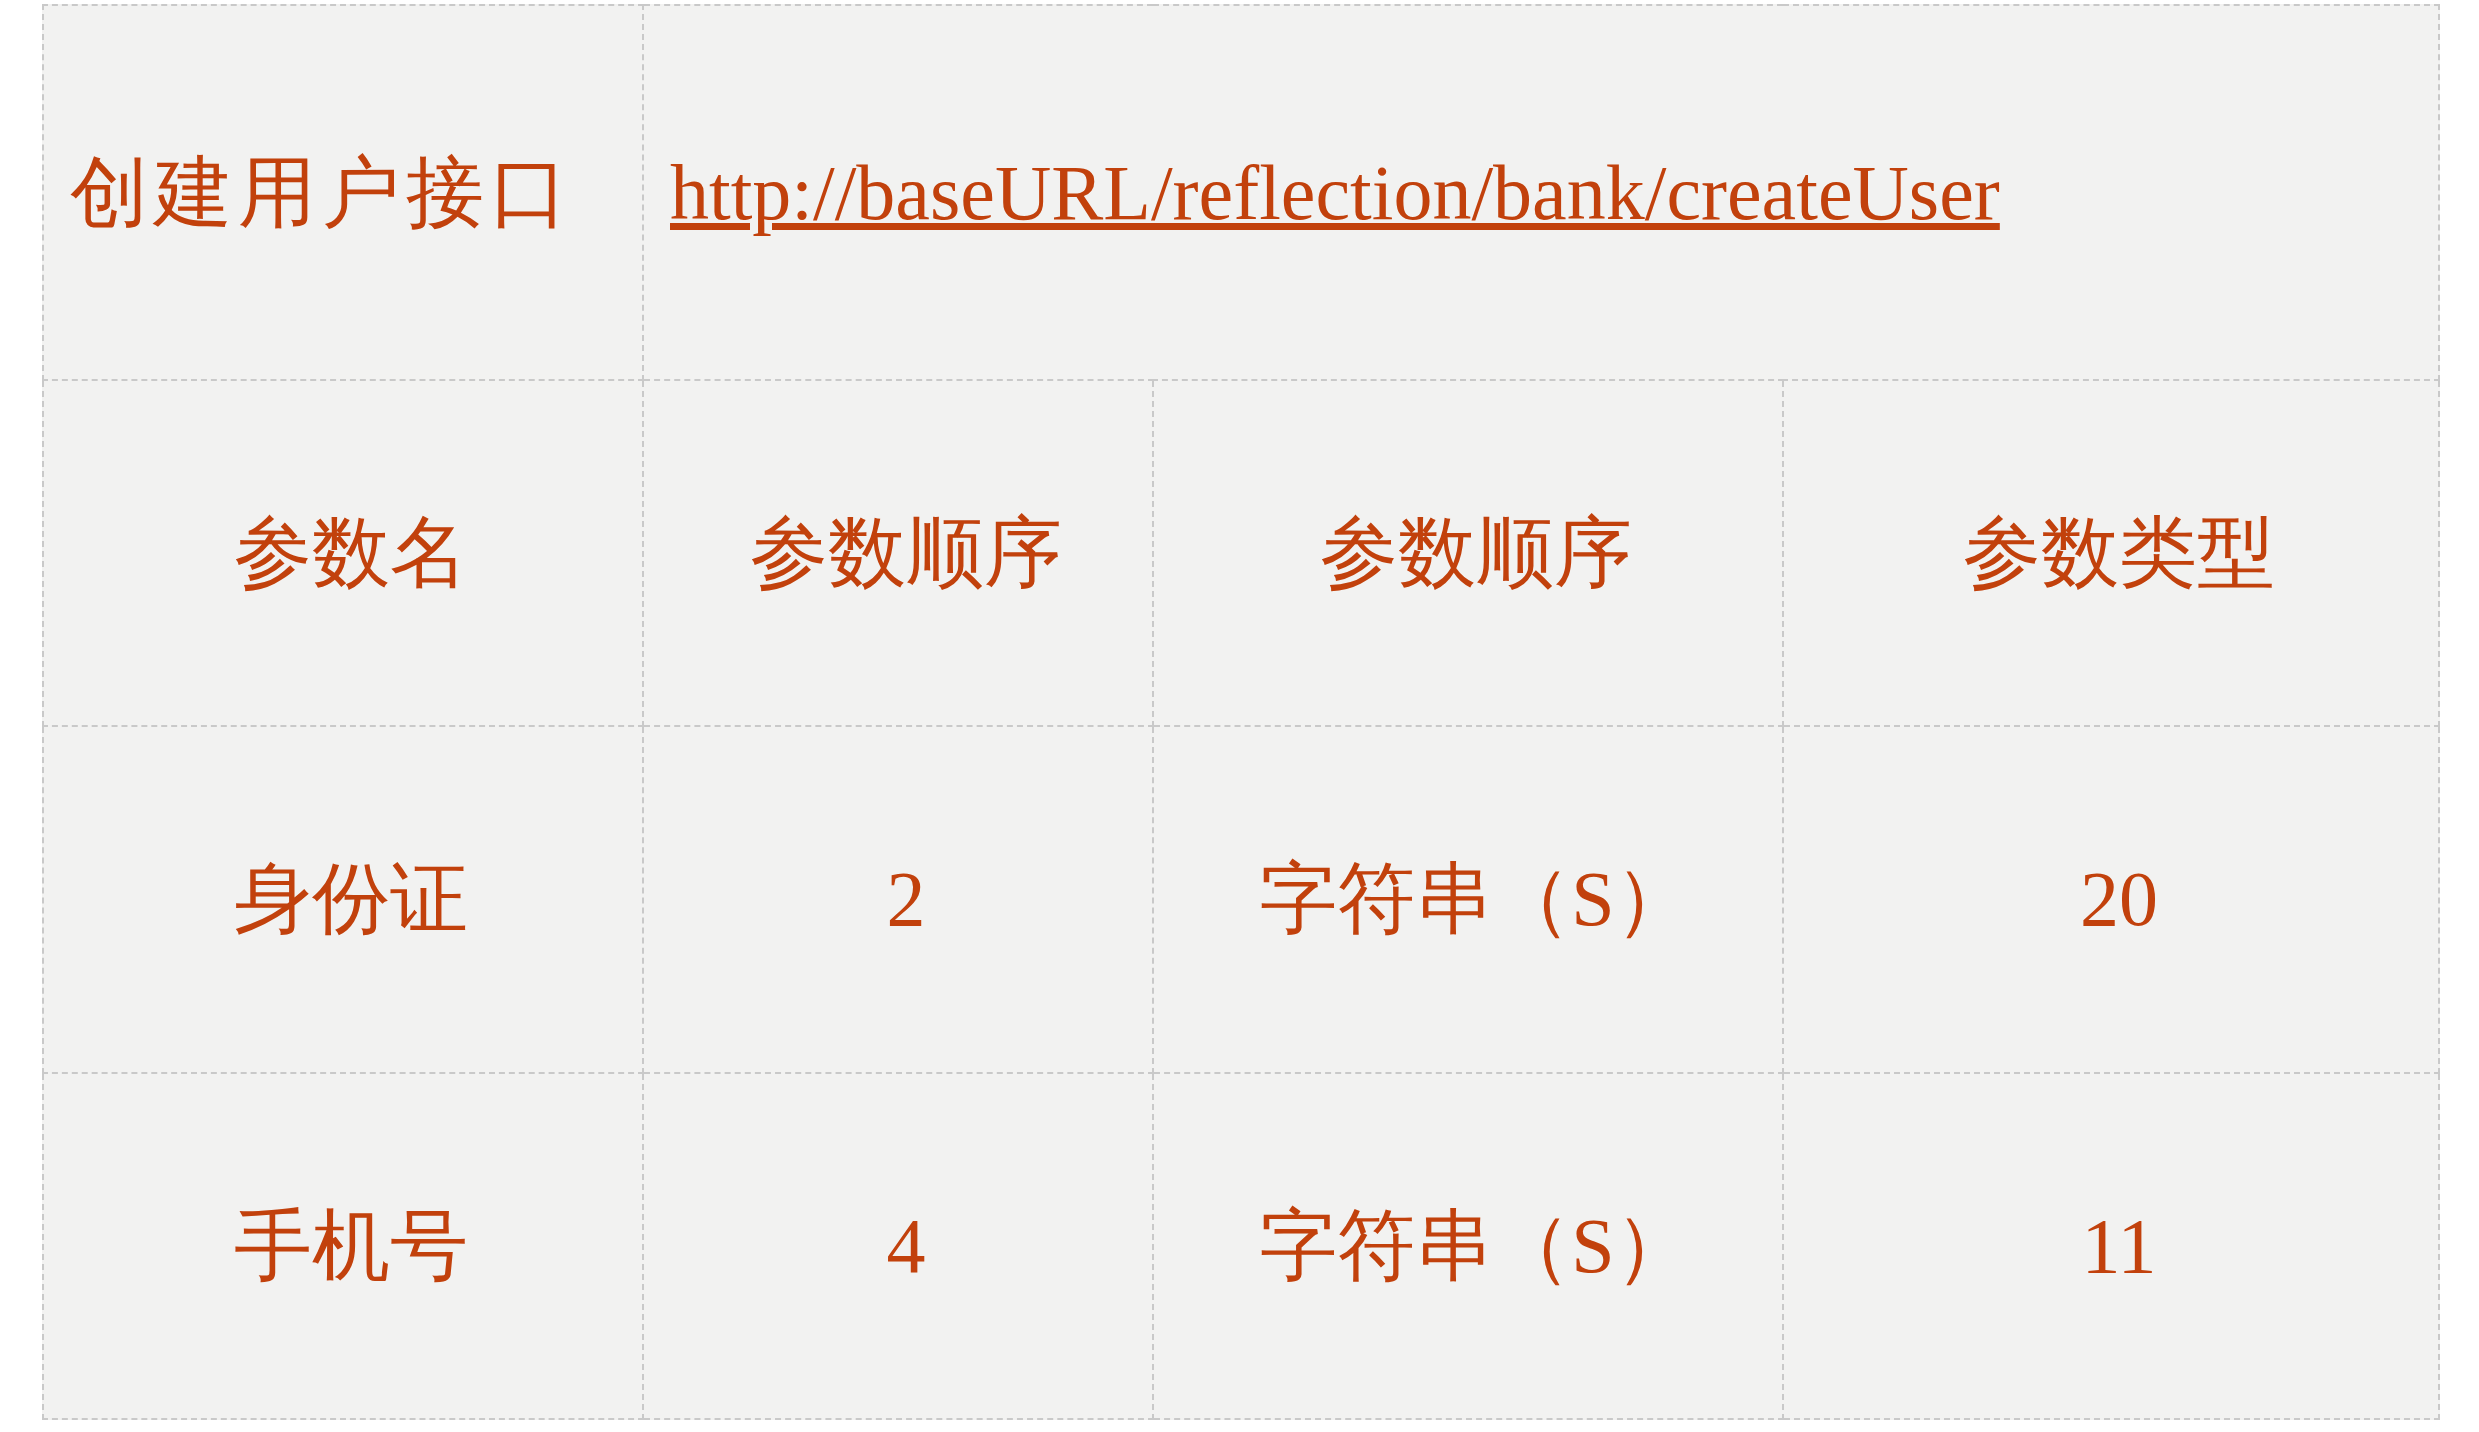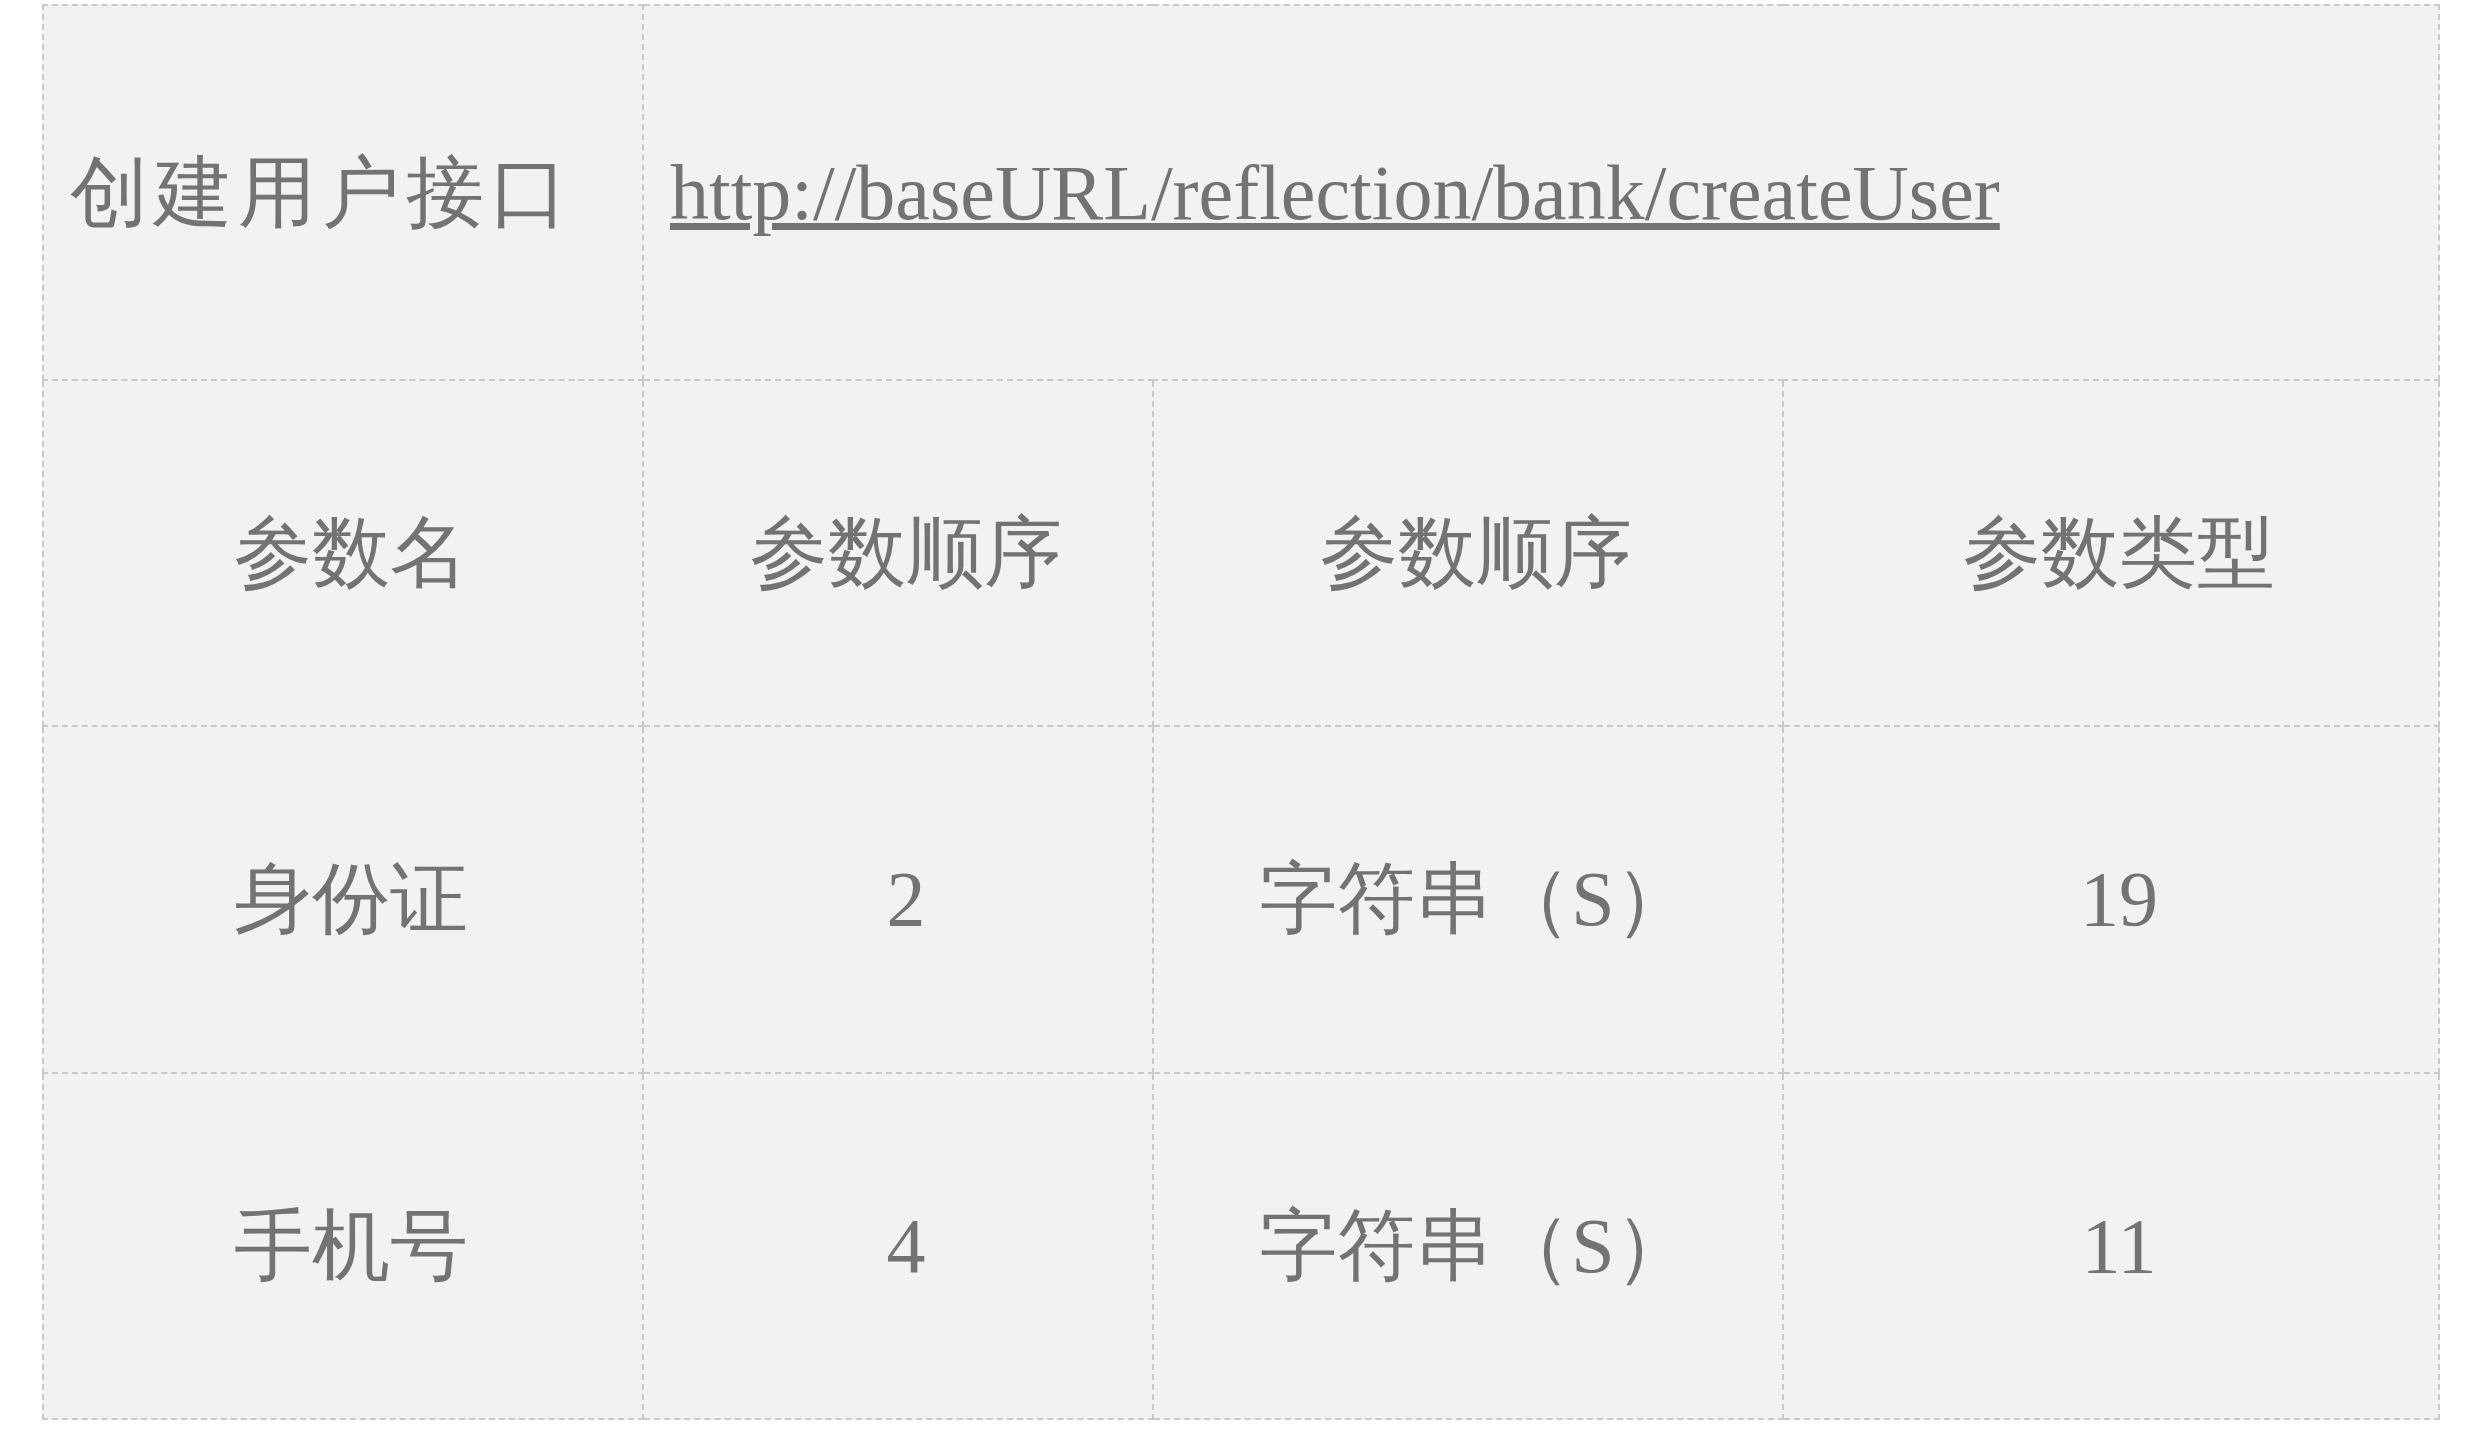--- a/index.html
+++ b/index.html
@@ -17,21 +17,21 @@
   }
   table.param-table {
     position: absolute;
     left: 42px;
     top: 4px;
     width: 2396px;
     height: 1416px;
     border-collapse: collapse;
     table-layout: fixed;
     background: #f2f2f1;
-    color: #737373;
+    color: #c2410c;
   }
   table.param-table td {
     border: 2px dashed #c9c9c9;
     vertical-align: middle;
     padding: 0 10px 0 26px;
     font-size: 78px;
     line-height: 1.15;
     white-space: nowrap;
     overflow: hidden;
   }
@@ -62,21 +62,21 @@
         <td>参数顺序</td>
         <td>参数顺序</td>
         <td>参数类型</td>
       </tr>
 
 
       <tr class="body-row">
         <td>身份证</td>
         <td>2</td>
         <td>字符串（S）</td>
-        <td>19</td>
+        <td>20</td>
       </tr>
 
 
       <tr class="body-row">
         <td>手机号</td>
         <td>4</td>
         <td>字符串（S）</td>
         <td>11</td>
       </tr>
     </tbody>

